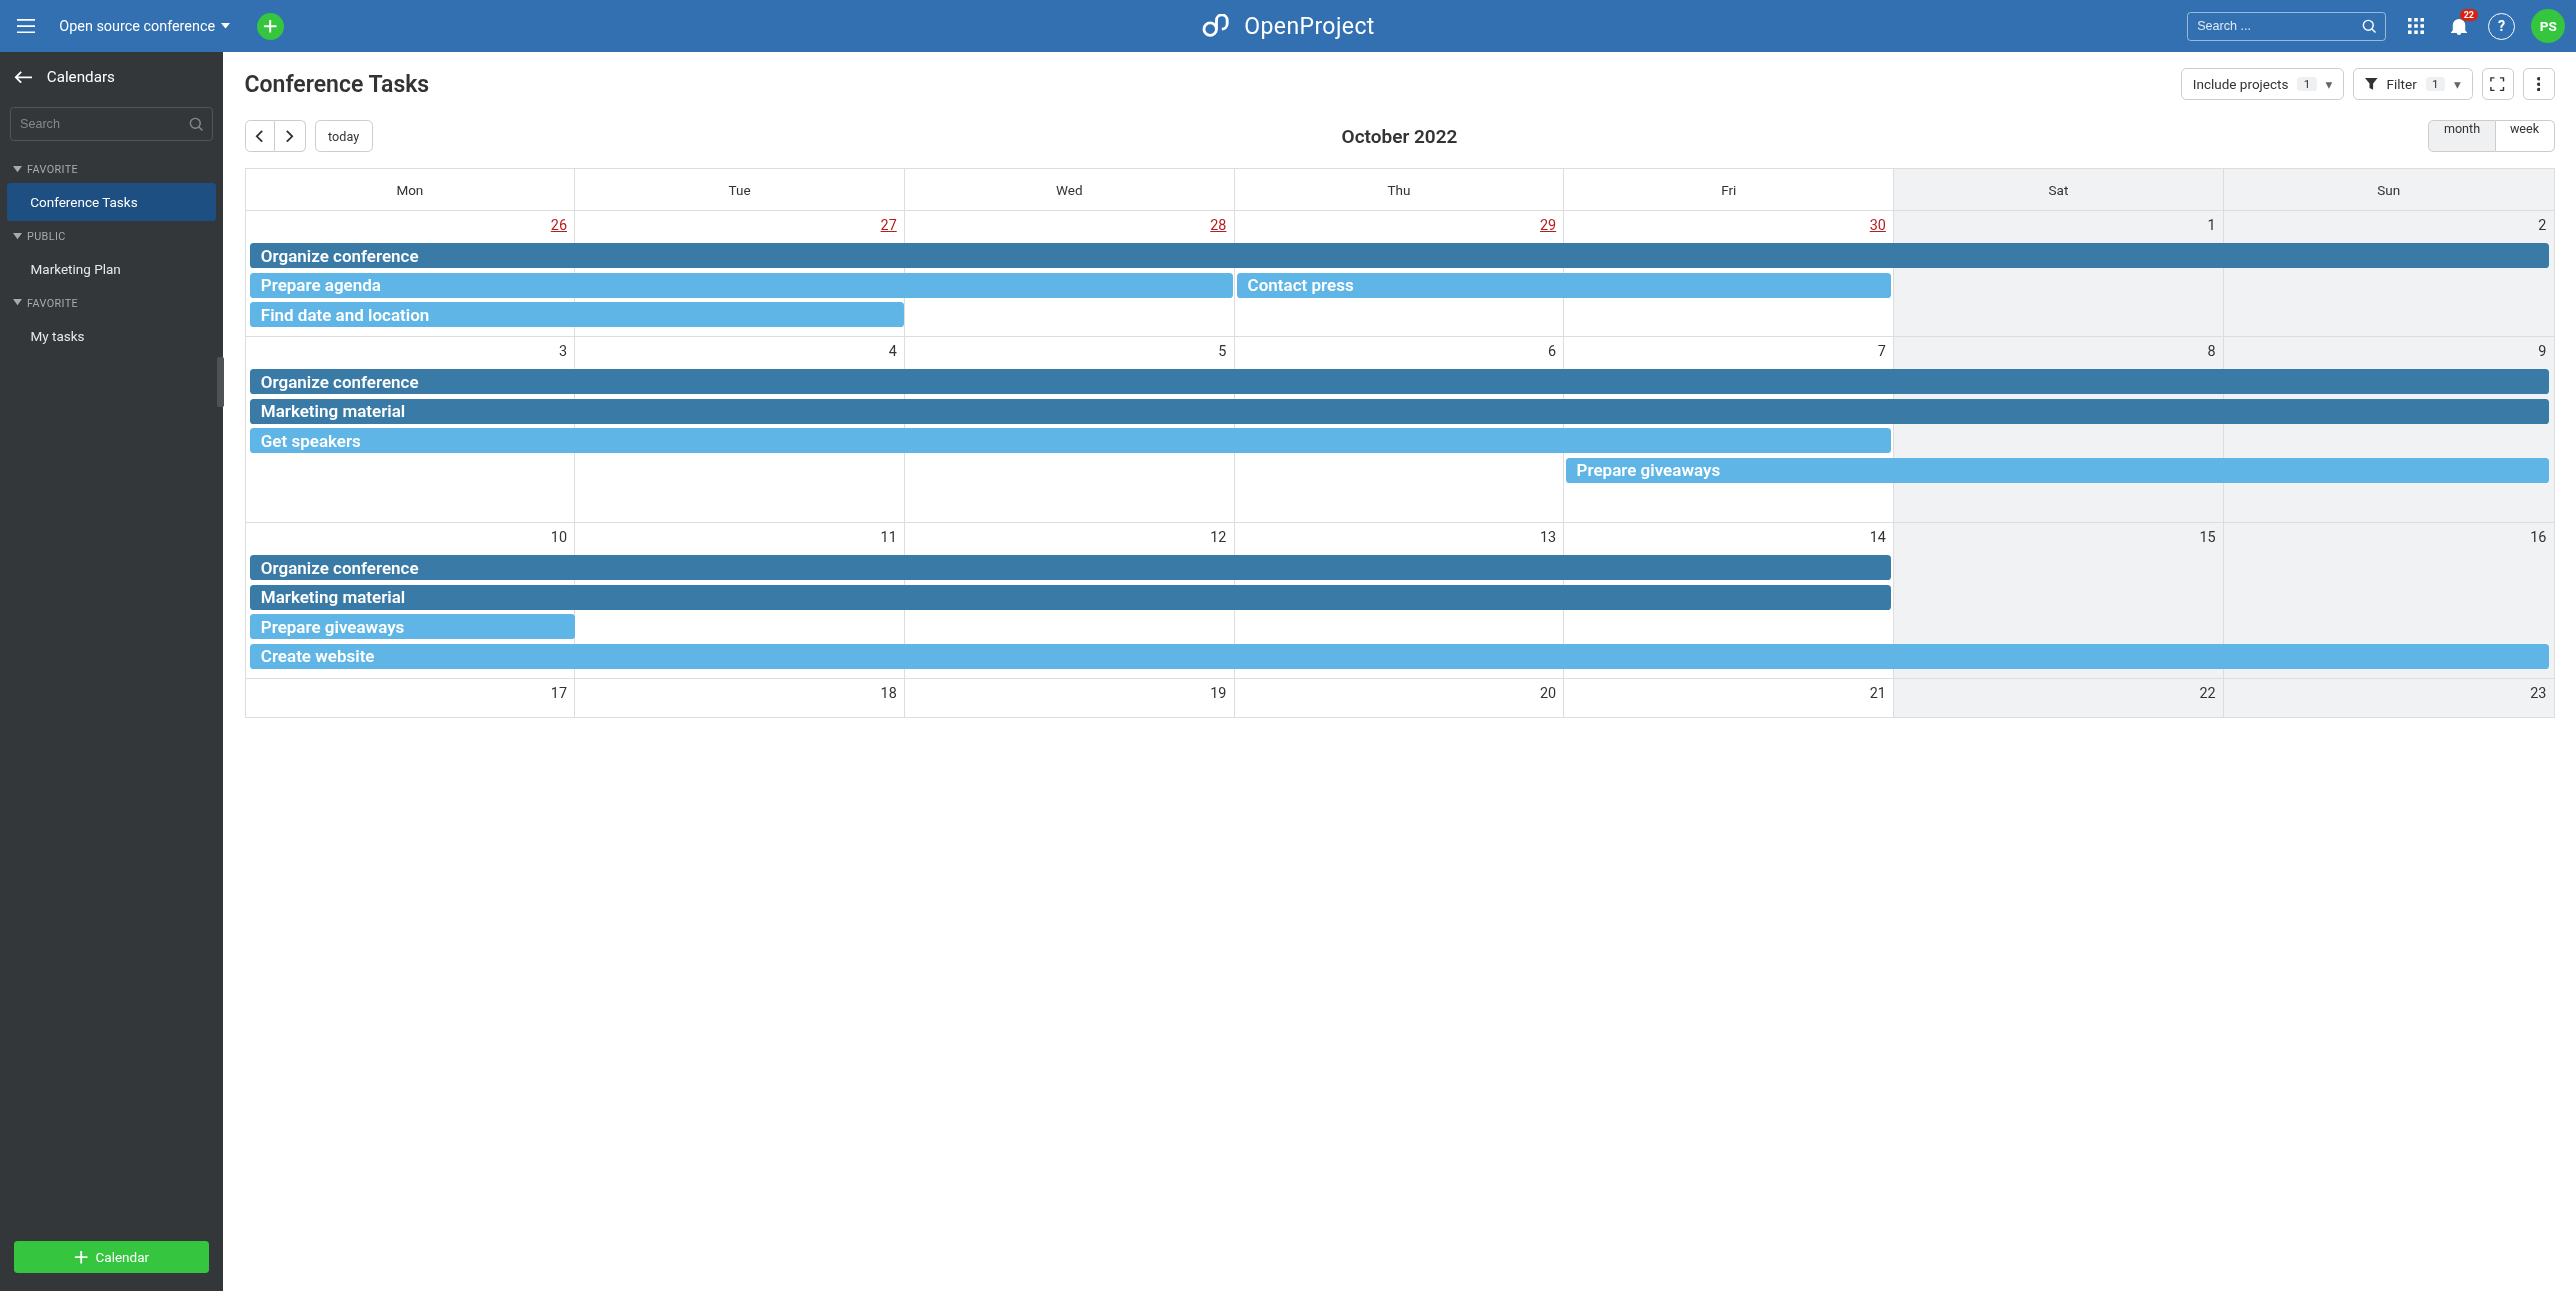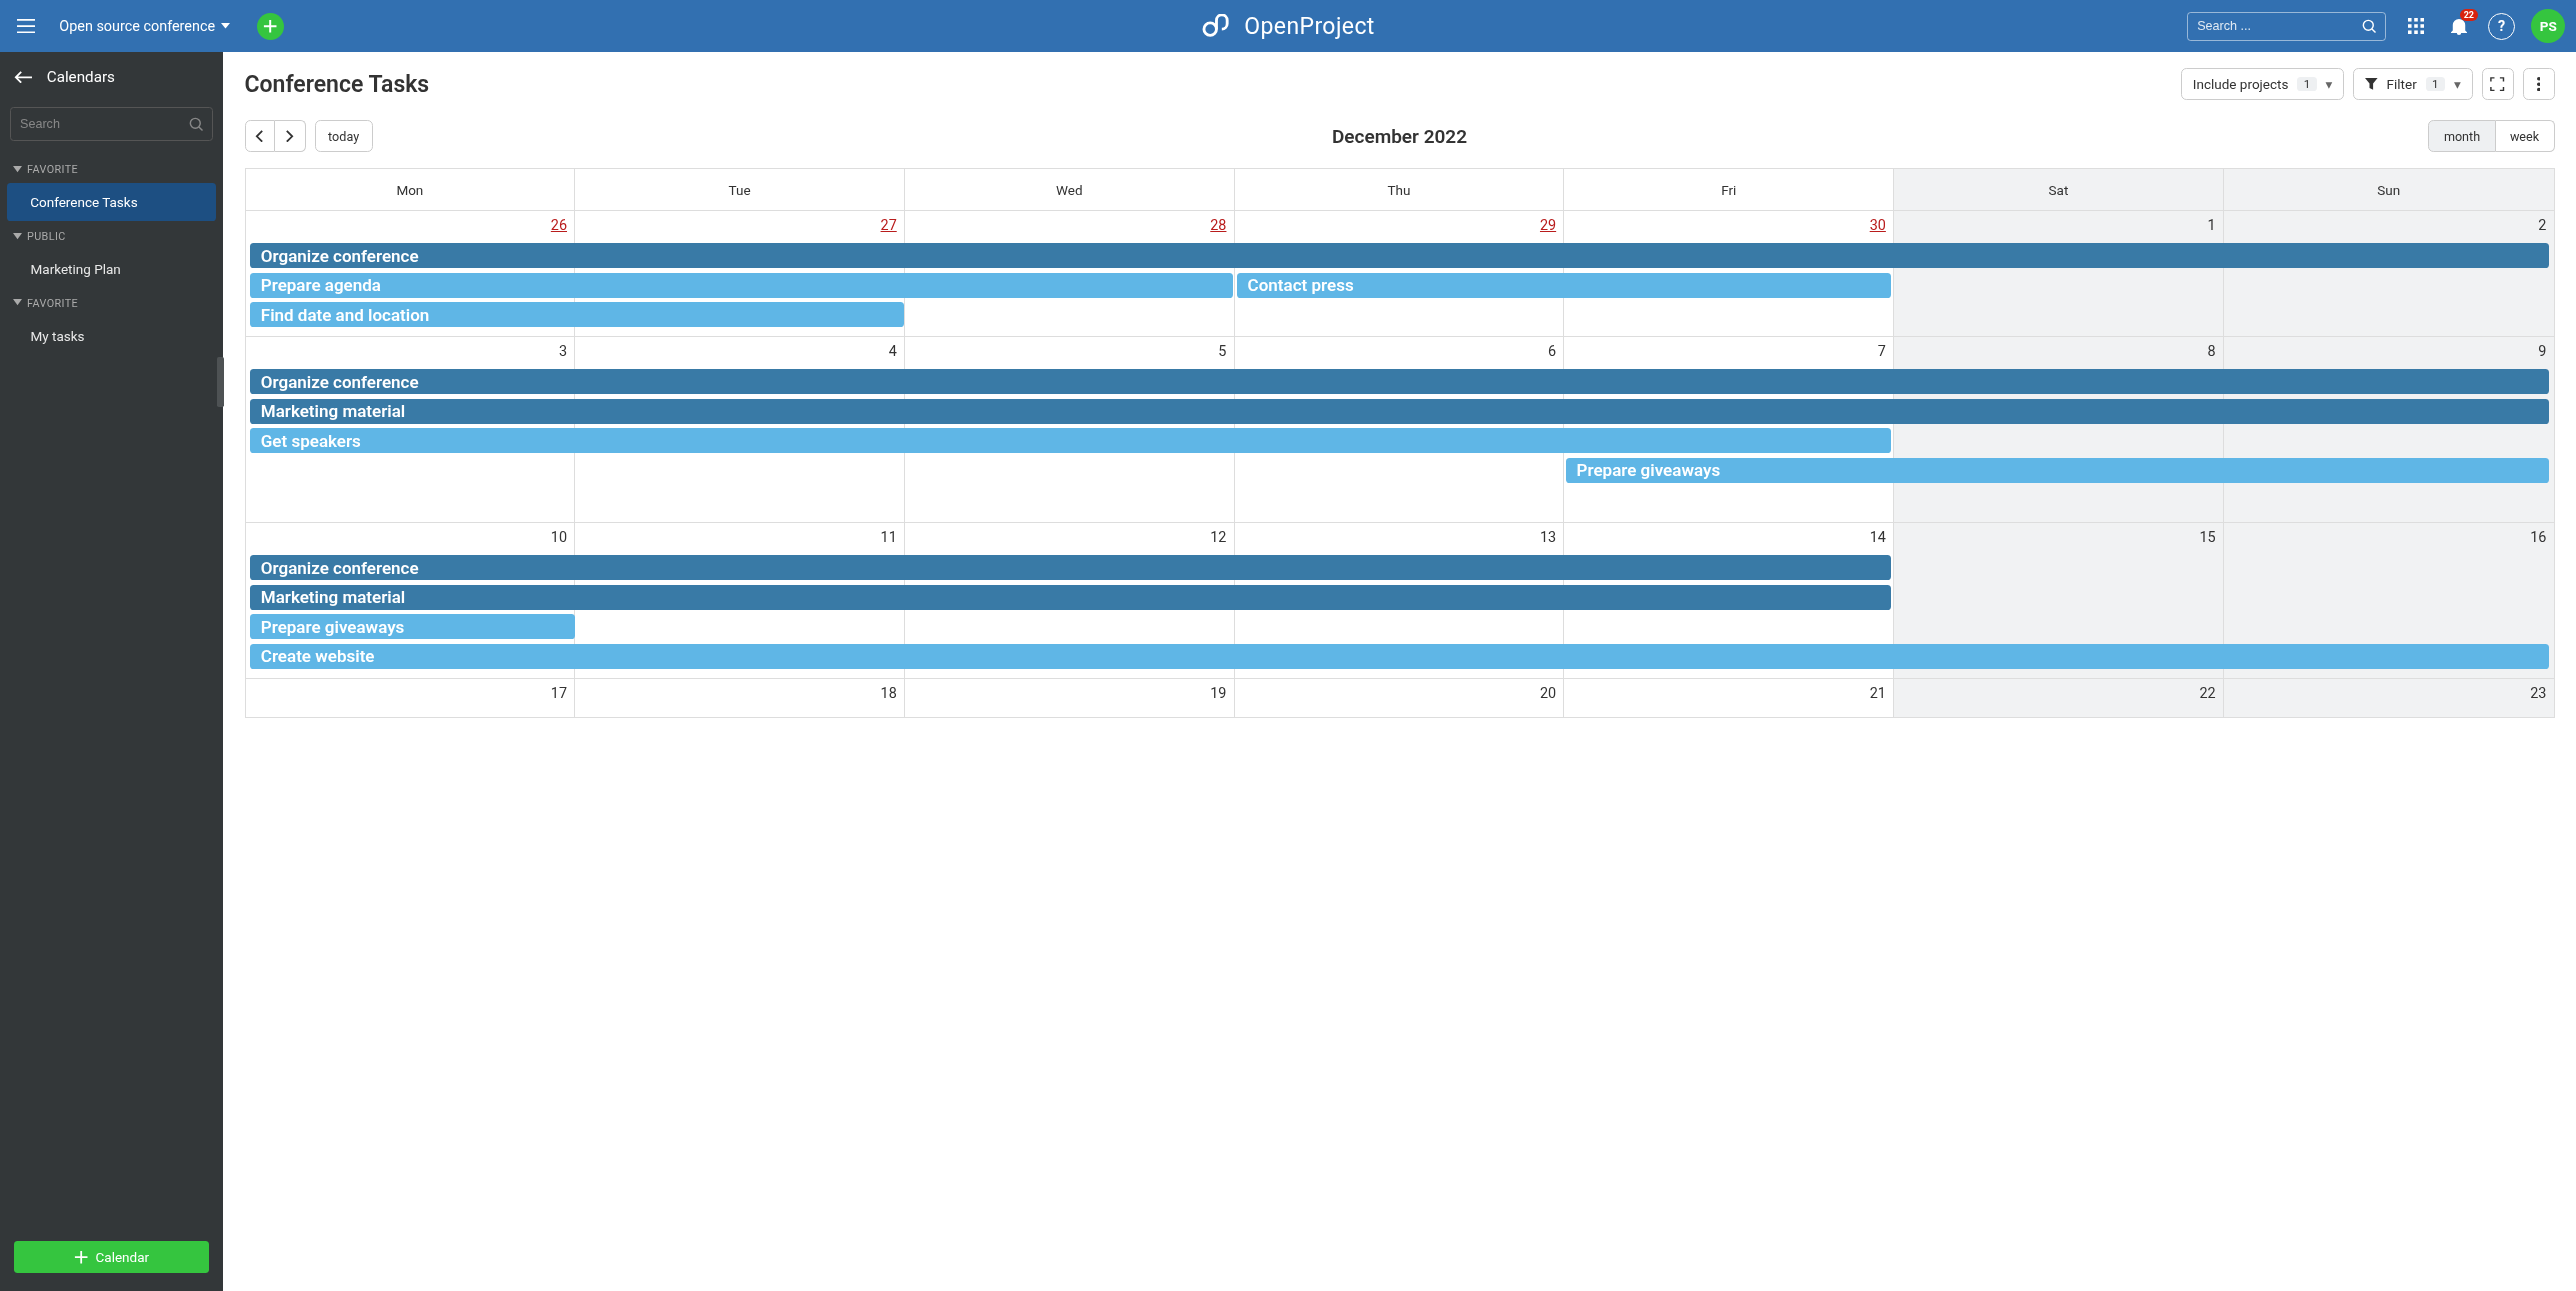--- a/index.html
+++ b/index.html
@@ -46,21 +46,21 @@
 .chip .chev { color:#666; }
 .icon-square { width:32px; height:32px; border:0.9px solid #ccc; border-radius:5.4px; display:flex; align-items:center; justify-content:center; cursor:pointer; }
 
 .cal-controls { margin-top: 20px; display:flex; align-items:center; position:relative; }
 .nav-btn { width:30.5px; height:32px; border:0.9px solid #ccc; display:flex; align-items:center; justify-content:center; cursor:pointer; }
 .nav-btn.left { border-radius:5.4px 0 0 5.4px; }
 .nav-btn.right { border-radius:0 5.4px 5.4px 0; border-left:none; }
 .today-btn { margin-left:9px; border:0.9px solid #ccc; border-radius:5.4px; height:32px; padding:0 12.6px; display:flex; align-items:center; cursor:pointer; }
 .cal-title { position:absolute; left:50%; transform:translateX(-50%); font-size:19px; font-weight:600; }
 .view-toggle { margin-left:auto; display:flex; }
-.view-toggle .vt { height:32px; padding:0 14.4px; border:0.9px solid #ccc; display:flex; align-items:center; cursor:pointer; }
+.view-toggle .vt { height:32px; padding:0 14.4px; border:0.9px solid #ccc; display:flex; align-items:flex-start; cursor:pointer; }
 .view-toggle .vt:first-child { border-radius:5.4px 0 0 5.4px; }
 .view-toggle .vt:last-child { border-radius:0 5.4px 5.4px 0; border-left:none; }
 .view-toggle .vt.active { background:#eef0f2; }
 
 
 .calendar { margin-top: 16px; border:0.9px solid #ddd; }
 .cal-head { display:grid; grid-template-columns: repeat(7, 1fr); }
 .cal-head .dh { border-right:0.9px solid #ddd; border-bottom:0.9px solid #ddd; text-align:center; padding:12.6px 0; font-size:13.5px; color:#333; }
 .cal-head .dh:last-child { border-right:none; }
 .cal-head .dh.weekend { background:#f1f2f3; }
@@ -241,21 +241,21 @@
           </svg>
       </div>
       <div class="nav-btn right">
         <svg width="9" height="12.6" viewBox="0 0 10 14">
             <path stroke="#333" stroke-width="2" fill="none" d="M2 1l6 6-6 6"></path>
           </svg>
       </div>
       <div class="today-btn">
         <span>today</span>
       </div>
-      <div class="cal-title">December 2022</div>
+      <div class="cal-title">October 2022</div>
       <div class="view-toggle">
         <div class="vt active">
             <span>month</span>
           </div>
         <div class="vt">
             <span>week</span>
           </div>
       </div>
     </div>
 

